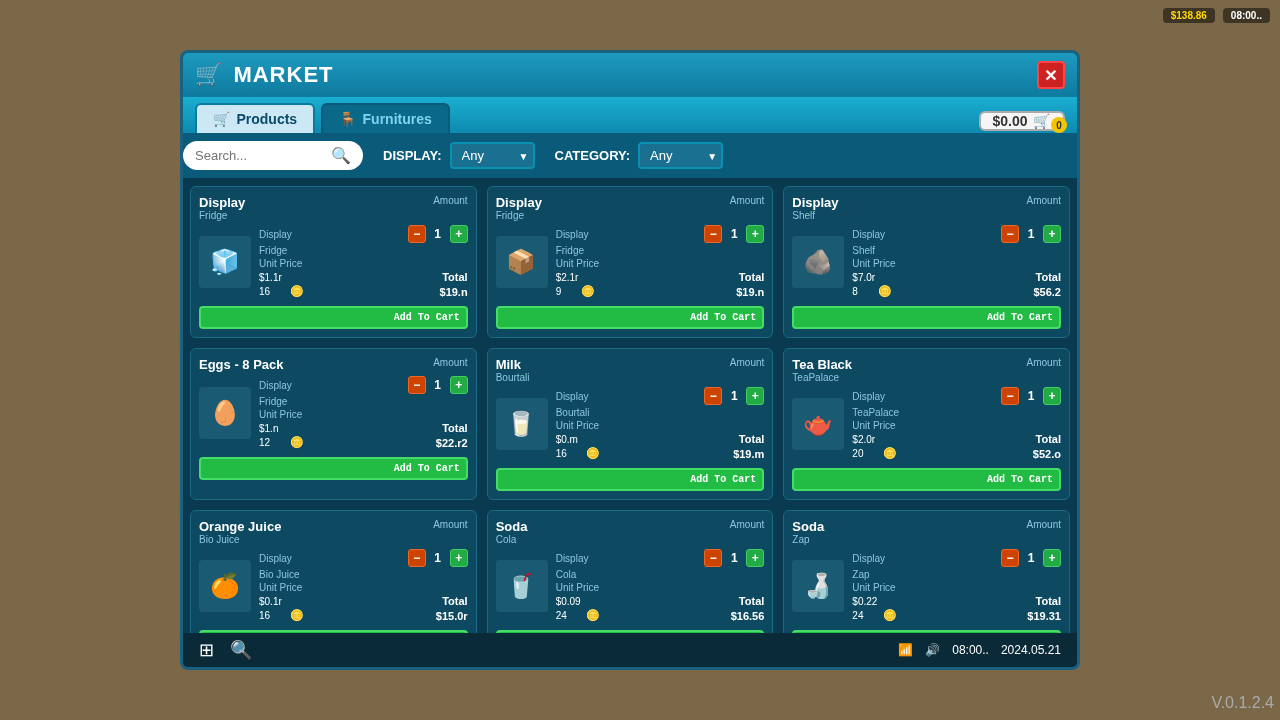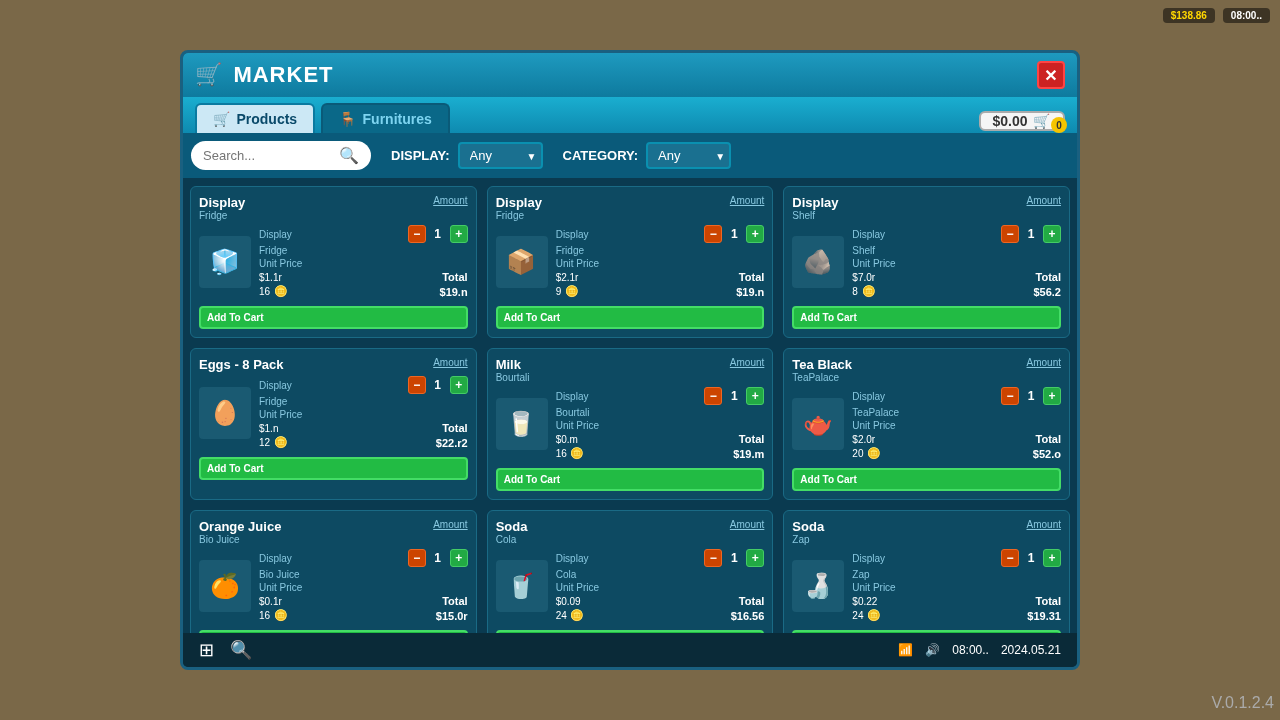--- a/index.html
+++ b/index.html
@@ -148,21 +148,21 @@
       font-size: 10px;
       display: flex;
       align-items: center;
       justify-content: center;
       color: #333;
       font-weight: bold;
     }
     
     .filter-bar {
       background: #0a5a7a;
-      padding: 8px 8px;
+      padding: 8px 0;
       display: flex;
       align-items: center;
       gap: 20px;
     }
     .search-box {
       background: white;
       border-radius: 20px;
       padding: 5px 12px;
       display: flex;
       align-items: center;
@@ -240,21 +240,20 @@
       font-weight: bold;
     }
     .product-brand {
       color: #88c8e0;
       font-size: 10px;
     }
     .amount-label {
       color: #88c8e0;
       font-size: 10px;
       text-align: right;
-      text-decoration: underline;
     }
     .card-body {
       display: flex;
       gap: 8px;
       align-items: center;
     }
     .product-image {
       width: 52px;
       height: 52px;
       background: #1a5a72;
@@ -320,37 +319,38 @@
       font-size: 11px;
       font-weight: bold;
     }
     .coin-icon {
       color: #ffd700;
       font-size: 11px;
     }
     .stock-row {
       display: flex;
       align-items: center;
-      gap: 4px;
+      gap: 20px;
     }
     .stock-value {
       color: white;
       font-size: 10px;
     }
     .add-cart-btn {
       background: #22bb44;
       border: 2px solid #44dd66;
       border-radius: 4px;
       color: white;
       font-size: 10px;
       font-weight: bold;
       padding: 4px 6px;
       cursor: pointer;
-      text-align: left;
+      text-align: right;
       margin-top: 4px;
+      font-family: Liberation Mono, monospace;
     }
     
     .bottom-bar {
       background: #0a2a38;
       padding: 6px 16px;
       display: flex;
       align-items: center;
       justify-content: space-between;
     }
     .bottom-icons {

